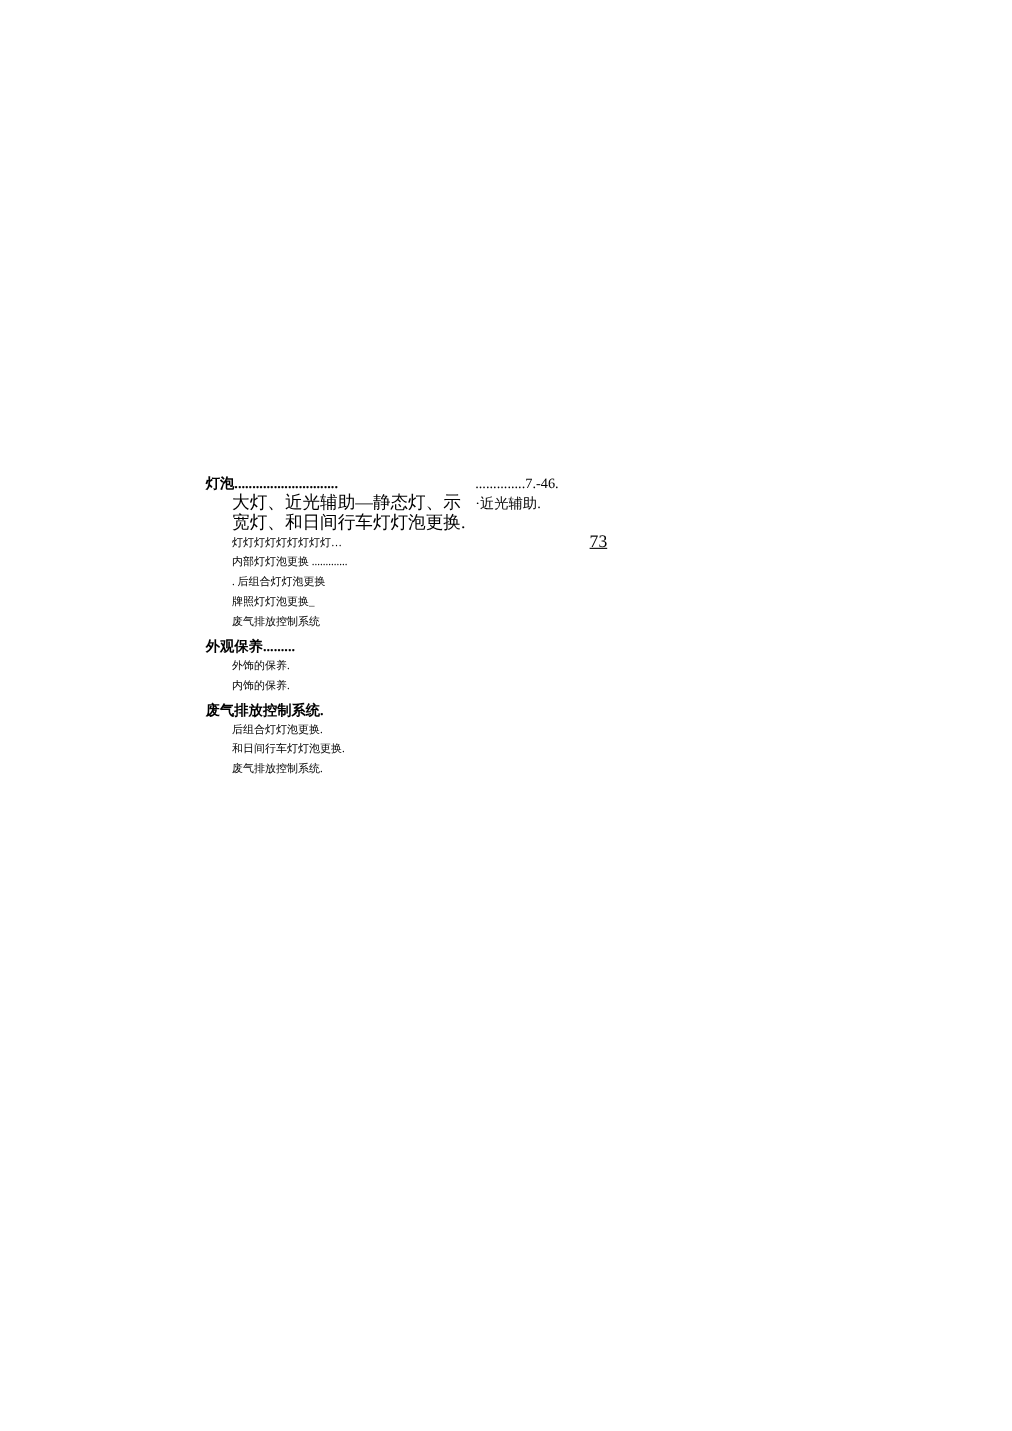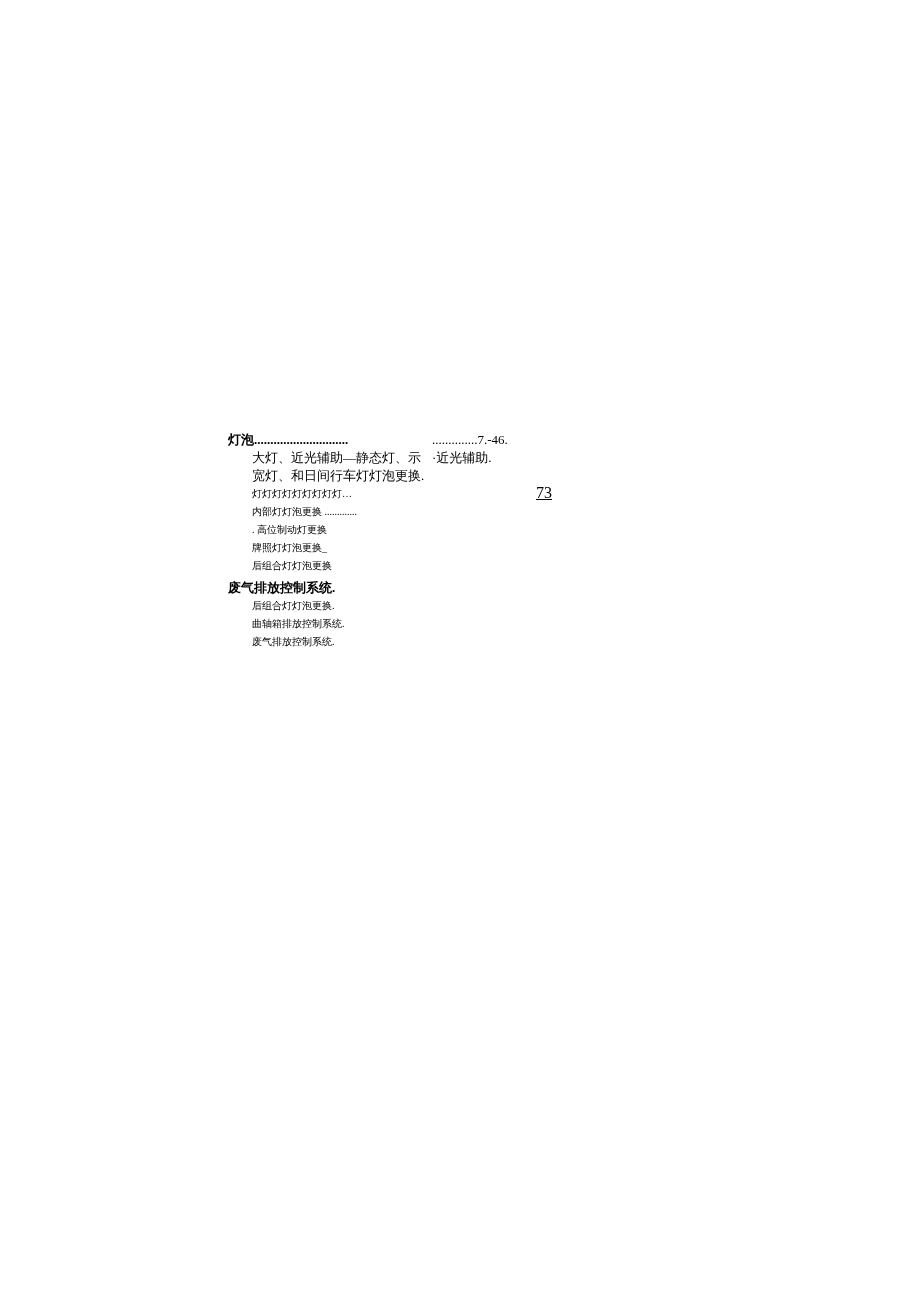--- a/index.html
+++ b/index.html
@@ -37,27 +37,26 @@
       font-size: 13px;
       line-height: 18px;
     }
     .toc-item {
       font-size: 10px;
       line-height: 18px;
       padding-left: 24px;
       text-indent: 0;
     }
     .toc-item-multi {
-      font-size: 13px;
+      font-size: 16px;
       line-height: 18px;
       padding-left: 24px;
     }
     .section-block {
       margin-bottom: 4px;
-      margin-left: 41px;
     }
     .page-ref {
       font-size: 13px;
       line-height: 18px;
     }
     .page-number {
       font-size: 16px;
       line-height: 20px;
       text-align: right;
       margin-top: 16px;
@@ -68,30 +67,35 @@
 <body>
 
 <div class="content-area">
   <div class="column-left">
 
     <div class="section-block">
       <div class="section-heading">灯泡.............................</div>
       <div class="toc-item-multi">大灯、近光辅助—静态灯、示宽灯、和日间行车灯灯泡更换.</div>
       <div class="toc-item">灯灯灯灯灯灯灯灯灯…</div>
       <div class="toc-item">内部灯灯泡更换 .............</div>
-      <div class="toc-item">. 高位制动灯更换</div>
+      <div class="toc-item">. 后组合灯灯泡更换</div>
       <div class="toc-item">牌照灯灯泡更换_</div>
-      <div class="toc-item">后组合灯灯泡更换</div>
+      <div class="toc-item">废气排放控制系统</div>
     </div>
 
+    <div class="section-block">
+      <div class="section-heading">外观保养.........</div>
+      <div class="toc-item">外饰的保养.</div>
+      <div class="toc-item">内饰的保养.</div>
+    </div>
 
     <div class="section-block">
       <div class="section-heading">废气排放控制系统.</div>
       <div class="toc-item">后组合灯灯泡更换.</div>
-      <div class="toc-item">曲轴箱排放控制系统.</div>
+      <div class="toc-item">和日间行车灯灯泡更换.</div>
       <div class="toc-item">废气排放控制系统.</div>
     </div>
 
   </div>
 
   <div class="column-right">
     <div class="page-ref">..............7.-46.</div>
     <div class="page-ref">·近光辅助.</div>
     <div class="page-number">73</div>
   </div>

